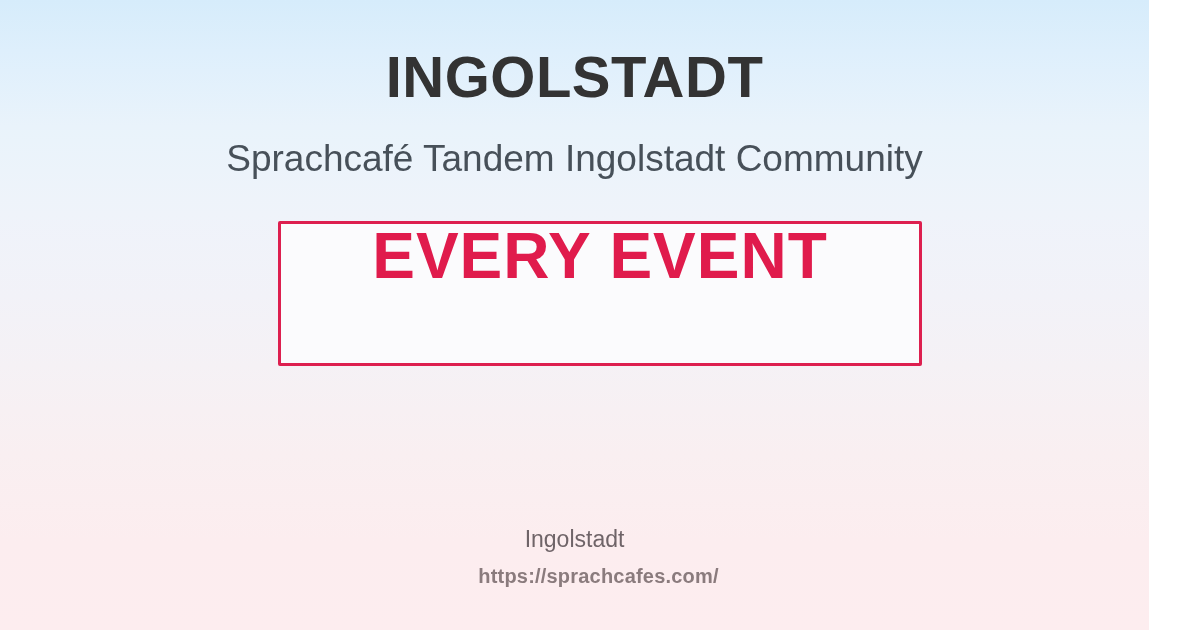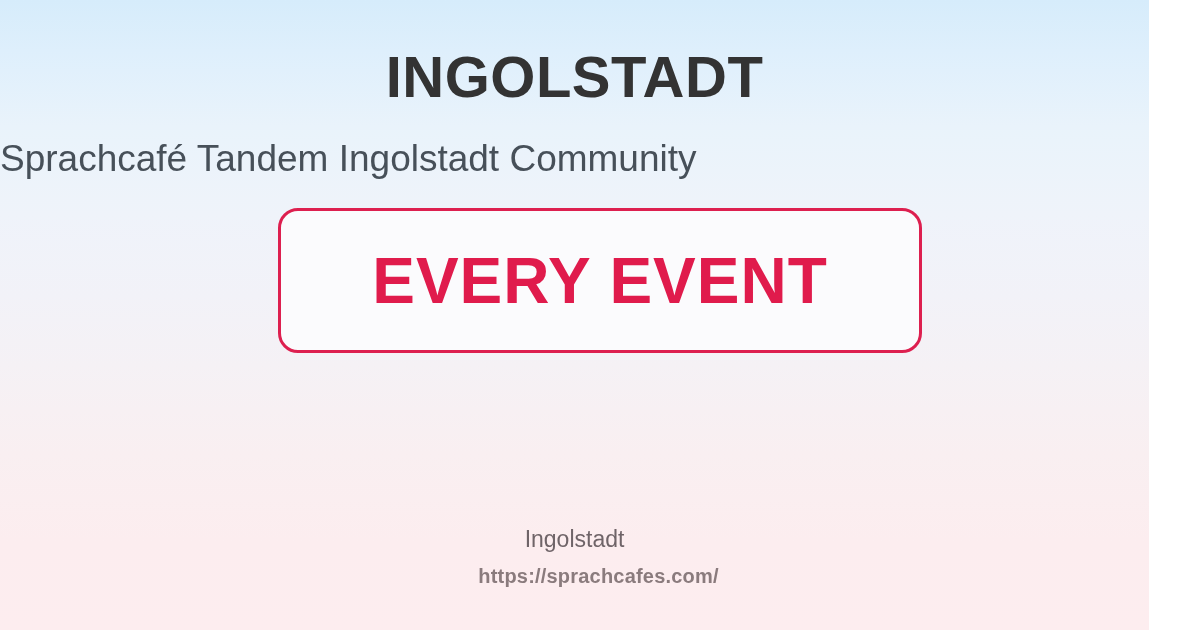--- a/index.html
+++ b/index.html
@@ -52,39 +52,39 @@
     right: 0;
   }
 
   .subtitle {
     margin: 0;
     padding: 0;
     font-size: 37px;
     font-weight: 400;
     color: #475059;
     line-height: 1;
+    text-align: center;
     position: absolute;
     top: 140px;
     left: 0;
     right: 0;
   }
 
   
   .badge {
     position: absolute;
-    top: 208px;
+    top: 221px;
     left: 278px;
     width: 644px;
     height: 145px;
     box-sizing: border-box;
     border: 3px solid #dd1f4f;
-    border-radius: 20px;
+    border-radius: 2px;
     background: #fbfbfd;
     display: flex;
-    align-items: center;
     justify-content: center;
   }
 
   .badge-label {
     font-size: 64px;
     font-weight: 700;
     letter-spacing: 1px;
     color: #e01b4c;
     line-height: 1;
     text-align: center;

